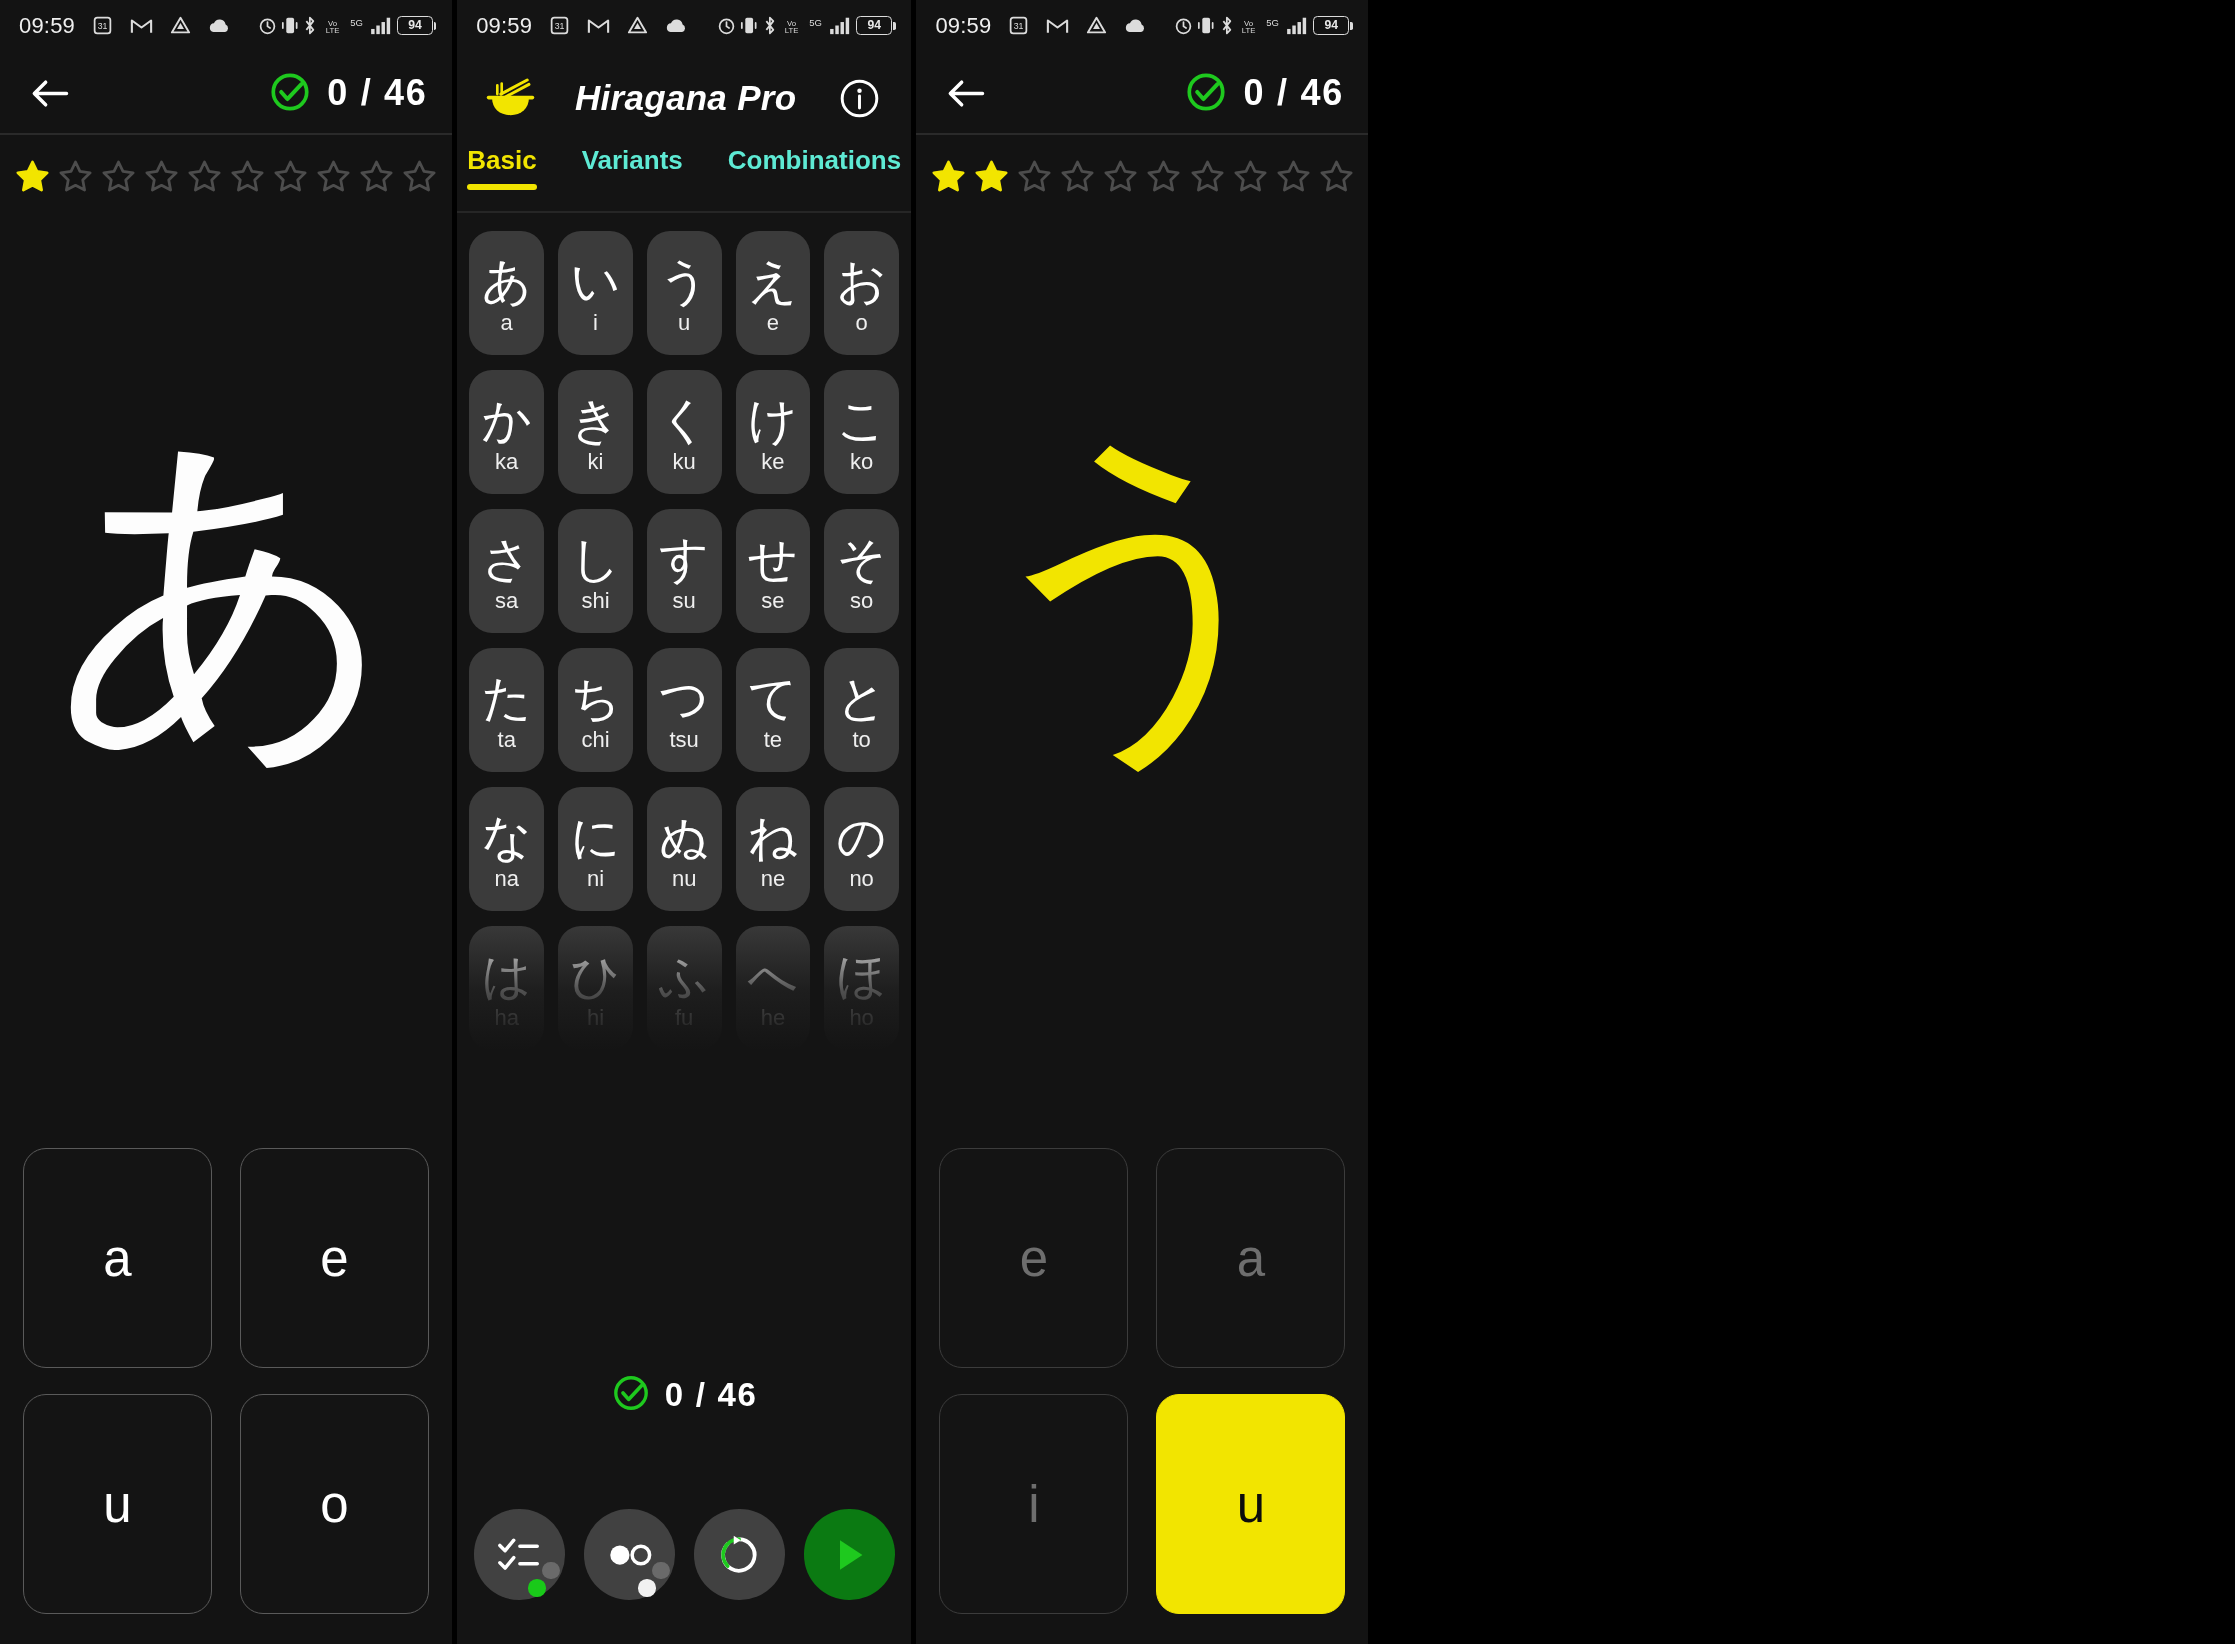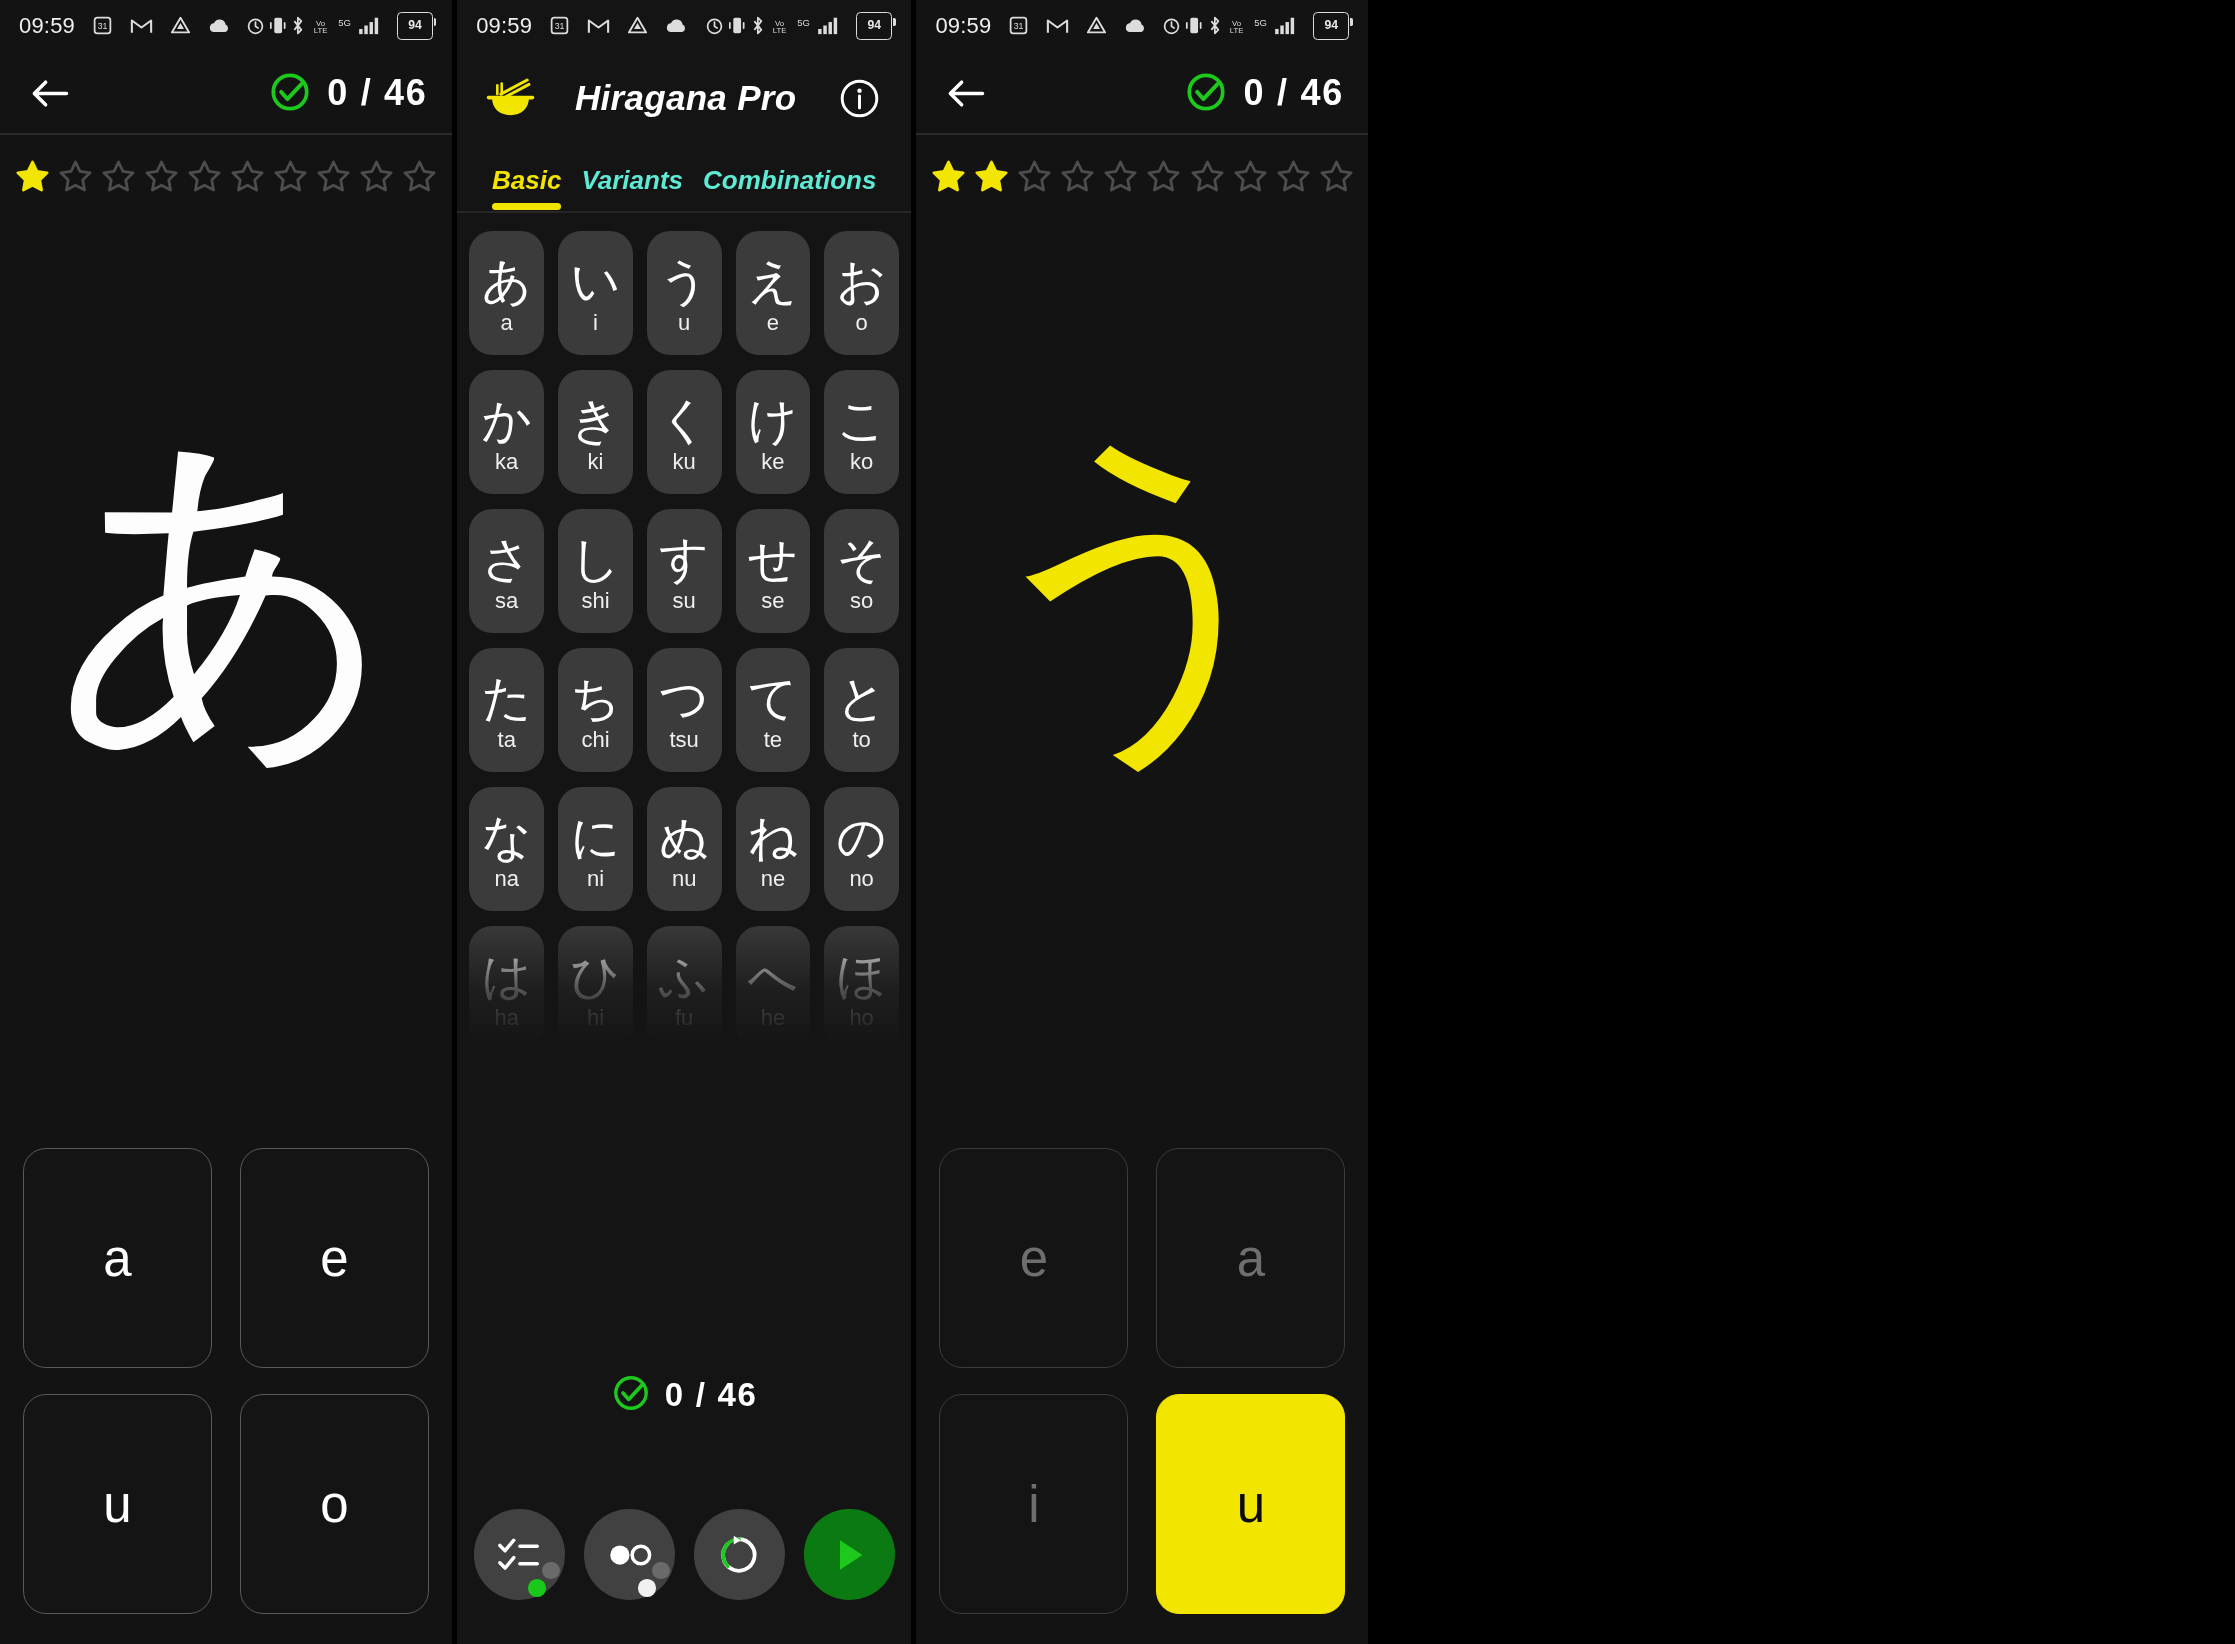--- a/index.html
+++ b/index.html
@@ -21,23 +21,23 @@
   .statusbar{
     height:51px; display:flex; align-items:center;
     padding:0 19px; color:#e8e8e8;
   }
   .sb-left{ display:flex; align-items:center; gap:17px; }
   .sb-right{ display:flex; align-items:center; gap:4px; margin-left:auto; }
   .sb-time{ font-size:22px; font-weight:500; letter-spacing:0.2px; color:#efefef; }
   .sb-ico{ display:inline-flex; align-items:center; justify-content:center; }
   .sb-ico svg{ display:block; }
   .batt{
-    position:relative; width:36px; height:28px;
+    position:relative; width:36px; height:19px;
     border:1.7px solid #dcdcdc; border-radius:4.4px;
-    display:flex; align-items:center; justify-content:center;margin-left:12px;
+    display:flex; align-items:center; justify-content:center;
   }
   .batt:after{
     content:""; position:absolute; right:-4.4px; top:5.2px;
     width:2.6px; height:7.9px; background:#dcdcdc; border-radius:0 1.7px 1.7px 0;
   }
   .batt span{ font-size:12.2px; font-weight:700; color:#e9e9e9; line-height:1; }
 
   
   .quizbar{
     height:84px; display:flex; align-items:center;
@@ -79,21 +79,21 @@
   }
 
   
   .appbar{ height:94px; display:flex; align-items:center; padding:0 26px;font-style:italic; }
   .appbar .logo{ width:54px; height:54px; display:flex; align-items:center; justify-content:center; }
   .appbar .title{
     flex:1; text-align:center; font-size:35px; font-weight:700; color:#fff; letter-spacing:0.3px;
   }
   .appbar .info{ width:51px; height:51px; display:flex; align-items:center; justify-content:center; cursor:pointer; }
 
-  .tabs{ display:flex; align-items:flex-end; justify-content:center; gap:20px; height:68px; position:relative;font-style:italic; }
+  .tabs{ display:flex; align-items:flex-start; justify-content:center; gap:45px; height:68px; position:relative; }
   .tab{ font-size:26px; font-weight:700; color:#5eead4; padding-bottom:17.5px; cursor:pointer; position:relative; }
   .tab.active{ color:#f2e500; }
   .tab.active:after{
     content:""; position:absolute; left:0; right:0; bottom:3.5px; height:6.1px;
     background:#f2e500; border-radius:3.5px;
   }
   .tabs:after{
     content:""; position:absolute; left:0; right:0; bottom:0; height:1.7px; background:#262626;
   }
 

